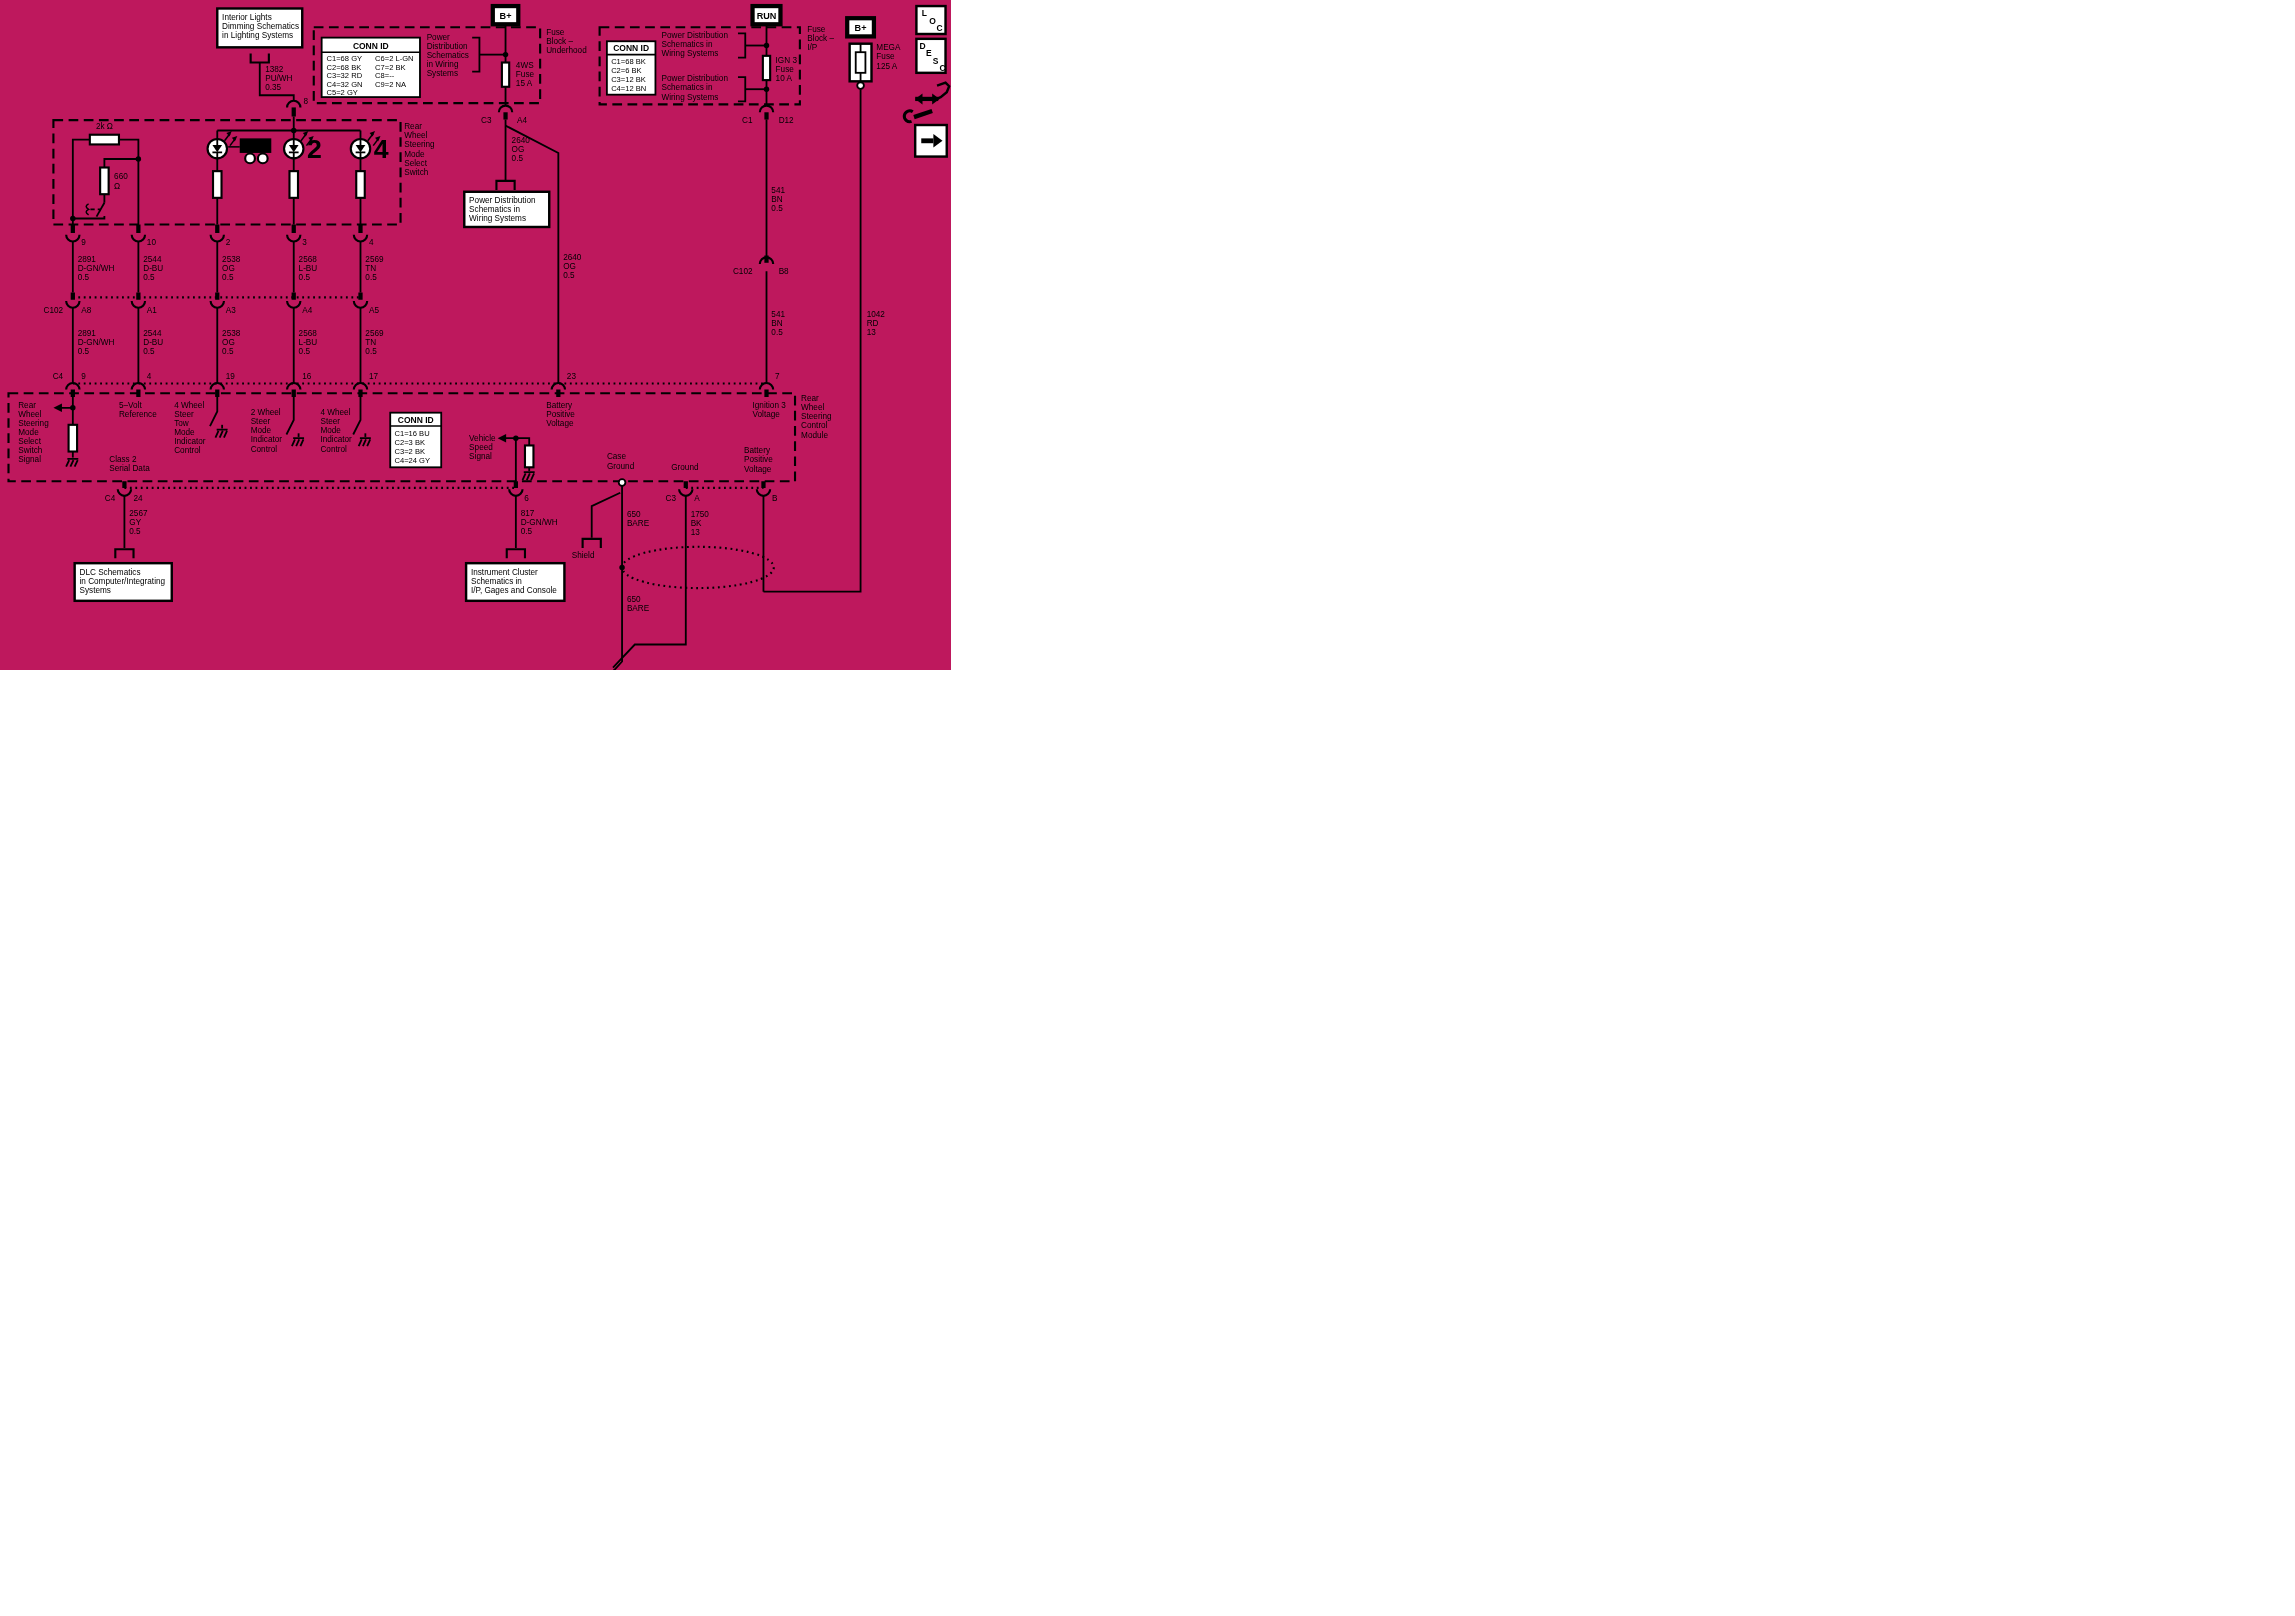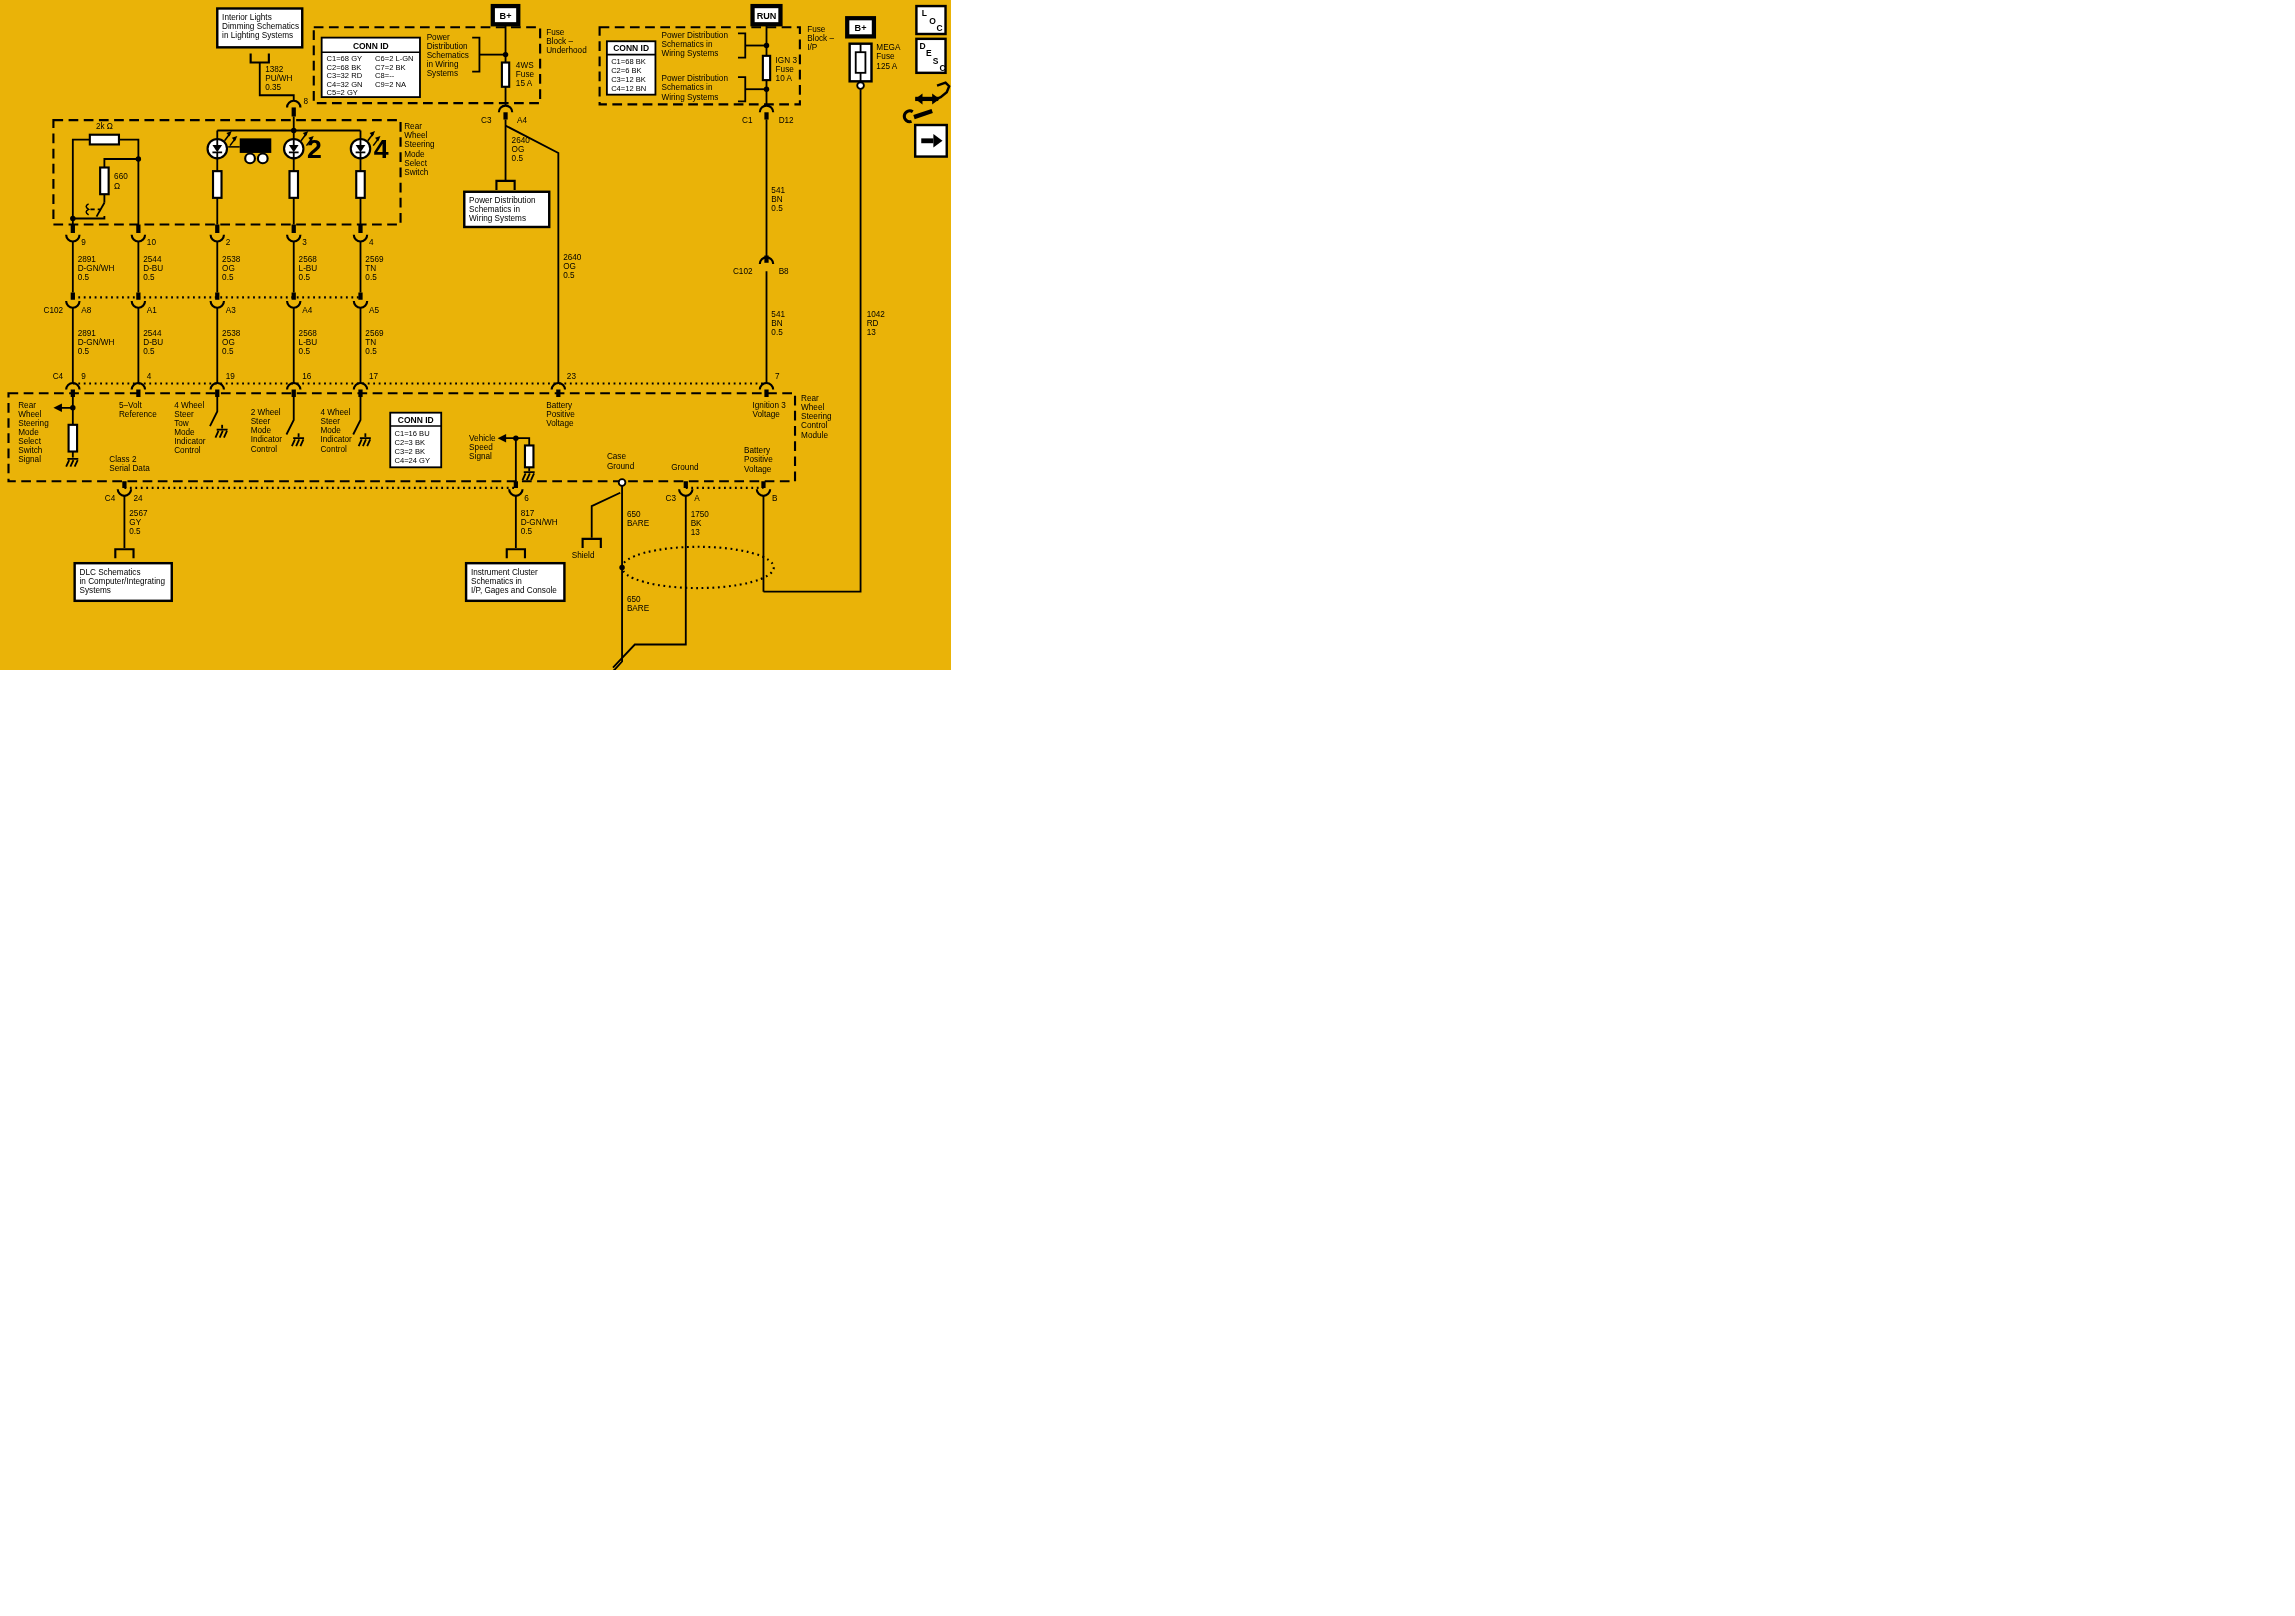--- a/index.html
+++ b/index.html
@@ -1,16 +1,16 @@
 <!DOCTYPE html>
 <html style="font-size:9.7px"><head>
 <meta charset="utf-8">
 <style>
   html,body{margin:0;padding:0;background:#fff;}
-  #canvas{position:relative;width:951px;height:670px;background:#eab308;}
+  #canvas{position:relative;width:951px;height:670px;background:#be185d;}
   svg{position:absolute;left:0;top:0;}
   .w{fill:none;stroke:#000;stroke-width:3;}
   .w2{fill:none;stroke:#000;stroke-width:2.5;}
   .thick{fill:none;stroke:#000;stroke-width:7;}
   .dash{fill:none;stroke:#000;stroke-width:3.5;stroke-dasharray:16 9;}
   .dotted{fill:none;stroke:#000;stroke-width:3.5;stroke-dasharray:3 6;}
   .dashsm{fill:none;stroke:#000;stroke-width:2.5;stroke-dasharray:7 5;}
   .box{fill:#fff;stroke:#000;stroke-width:4;}
   .box2{fill:#fff;stroke:#000;stroke-width:3;}
   .heavy{fill:#fff;stroke:#000;stroke-width:7;}

